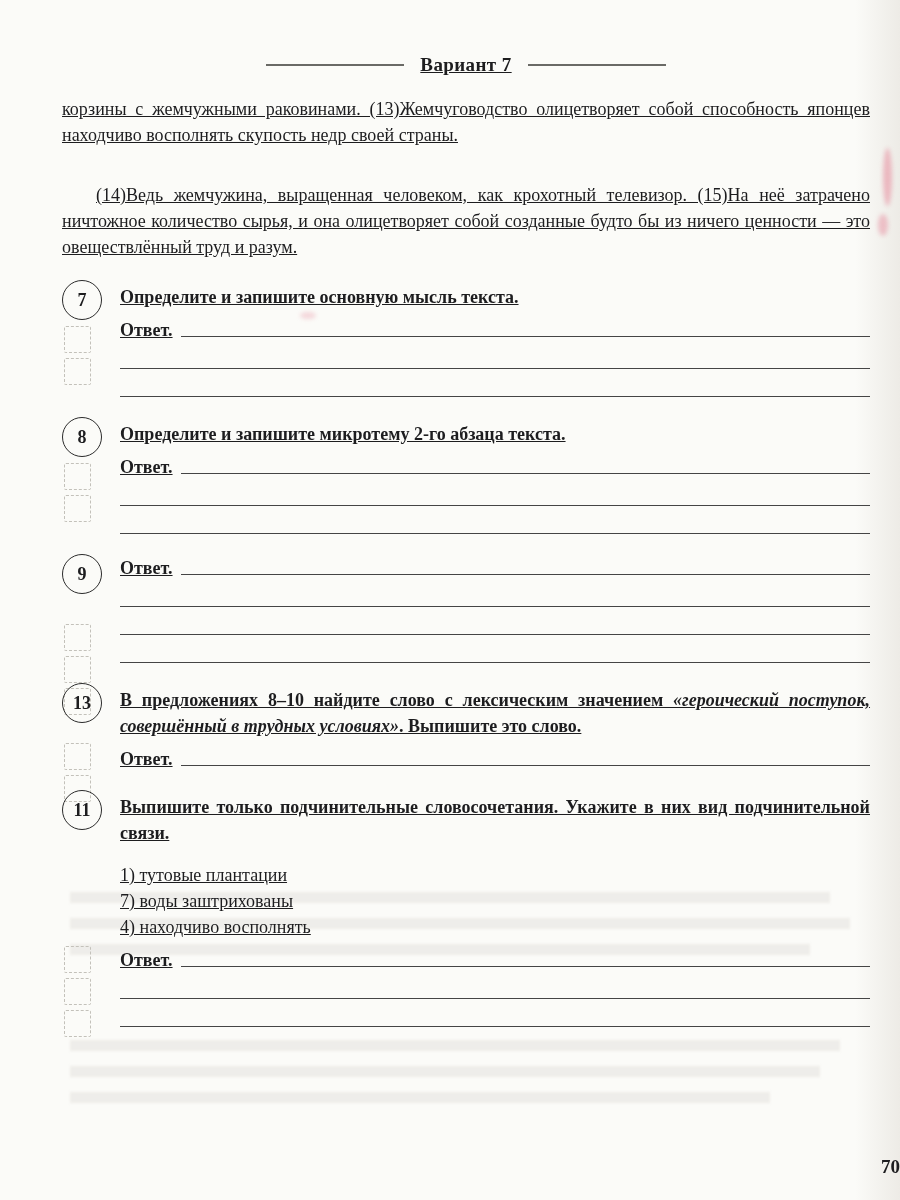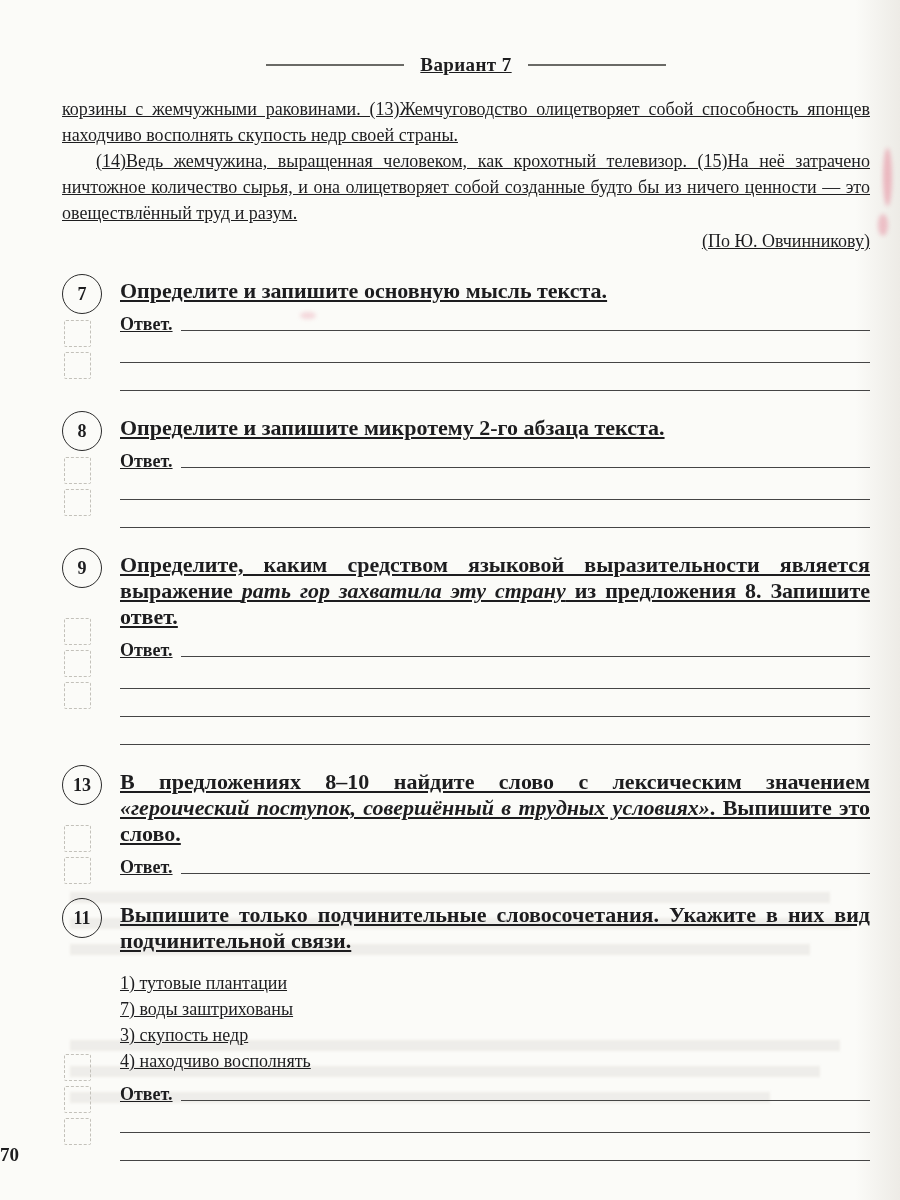--- a/index.html
+++ b/index.html
@@ -17,33 +17,33 @@
     overflow:hidden;
     text-decoration:underline;
   }
   
   .header { display:flex; align-items:center; justify-content:center; gap:16px; margin-bottom:20px; }
   .header .rule { height:1.4px; background:#6a6a66; width:138px; }
   .header .title { font-weight:bold; font-size:19px; letter-spacing:.4px; }
 
   
   .intro { font-size:18px; line-height:26px; text-align:justify; }
-  .para.indent { text-indent:34px; }
+  .para.indent { text-indent:34px;margin-top:34px; }
   .attribution { text-align:right; margin-top:2px; }
 
   
   .task { position:relative; padding-left:58px; margin-top:24px; }
   .tnum {
     position:absolute; left:0; top:-4px;
     width:40px; height:40px;
     border:1.6px solid #2b2b2b; border-radius:50%;
     display:flex; align-items:center; justify-content:center;
     font-weight:bold; font-size:18px;
   }
-  .ttext { font-weight:bold; font-size:22px; line-height:26px; text-align:justify;margin-top:24px; }
+  .ttext { font-weight:bold; font-size:18px; line-height:26px; text-align:justify;margin-top:24px; }
   .ttext .emph { font-style:italic; }
   .options { font-size:18px; line-height:26px; margin-top:16px; font-weight:normal; }
 
   .answer { margin-top:10px; }
   .answer-first { display:flex; align-items:flex-end;justify-content:space-between; }
   .alabel { font-weight:bold; font-size:18px; margin-right:8px; white-space:nowrap; }
   .answer-first .line { flex:1; border-bottom:1.3px solid #454545; margin-bottom:4px; }
   .answer-line { height:28px; border-bottom:1.3px solid #454545; }
 
   
@@ -57,22 +57,22 @@
   .artifact { position:absolute; border-radius:50%; filter:blur(2px); pointer-events:none; }
   .a1 { right:8px; top:148px; width:9px; height:58px; background:rgba(228,118,140,.45); }
   .a2 { right:12px; top:214px; width:10px; height:22px; background:rgba(228,118,140,.40); }
   .a3 { left:300px; top:312px; width:16px; height:7px; background:rgba(230,130,150,.30); }
 
   
   .ghost { position:absolute; left:70px; height:11px; filter:blur(1.5px);
            background:rgba(160,156,146,.14); pointer-events:none; }
 
   .pagenum {
-    position:absolute; left:0; right:0; bottom:34px;
-    text-align:left; font-weight:bold; font-size:19px;
+    position:absolute; left:0; right:0; bottom:22px;
+    text-align:right; font-weight:bold; font-size:19px;
   }
 </style>
 </head>
 <body>
 
 <div class="page">
 
   <span class="artifact a1"></span>
   <span class="artifact a2"></span>
   <span class="artifact a3"></span>
@@ -86,21 +86,20 @@
 
   <div class="header">
     <span class="rule"></span>
     <span class="title">Вариант 7</span>
     <span class="rule"></span>
   </div>
 
   <div class="intro">
     <p class="para">корзины с жемчужными раковинами. (13)Жемчуговодство олицетворяет собой способность японцев находчиво восполнять скупость недр своей страны.</p>
     <p class="para indent">(14)Ведь жемчужина, выращенная человеком, как крохотный телевизор. (15)На неё затрачено ничтожное количество сырья, и она олицетворяет собой созданные будто бы из ничего ценности — это овеществлённый труд и разум.</p>
-    <p class="attribution">(По Ю. Овчинникову)</p>
   </div>
 
   <section class="task">
     <span class="tnum">7</span>
     <p class="ttext">Определите и запишите основную мысль текста.</p>
     <div class="answer">
       <div class="answer-first">
         <span class="alabel">Ответ.</span>
         <span class="line"></span>
       </div>
@@ -121,21 +120,20 @@
       </div>
       <div class="answer-line"></div>
       <div class="answer-line"></div>
     </div>
     <span class="dashbox" style="top:42px"></span>
     <span class="dashbox" style="top:74px"></span>
   </section>
 
   <section class="task">
     <span class="tnum">9</span>
-    <p class="ttext"><span>Определите, каким средством языковой выразительности является выражение </span><span class="emph">рать гор захватила эту страну</span><span> из предложения 8. Запишите ответ.</span></p>
     <div class="answer">
       <div class="answer-first">
         <span class="alabel">Ответ.</span>
         <span class="line"></span>
       </div>
       <div class="answer-line"></div>
       <div class="answer-line"></div>
       <div class="answer-line"></div>
     </div>
     <span class="dashbox" style="top:66px"></span>
@@ -155,21 +153,20 @@
     <span class="dashbox" style="top:56px"></span>
     <span class="dashbox" style="top:88px"></span>
   </section>
 
   <section class="task">
     <span class="tnum">11</span>
     <p class="ttext">Выпишите только подчинительные словосочетания. Укажите в них вид подчинительной связи.</p>
     <div class="options">
       <div>1) тутовые плантации</div>
       <div>7) воды заштрихованы</div>
-      <div>3) скупость недр</div>
       <div>4) находчиво восполнять</div>
     </div>
     <div class="answer">
       <div class="answer-first">
         <span class="alabel">Ответ.</span>
         <span class="line"></span>
       </div>
       <div class="answer-line"></div>
       <div class="answer-line"></div>
     </div>

